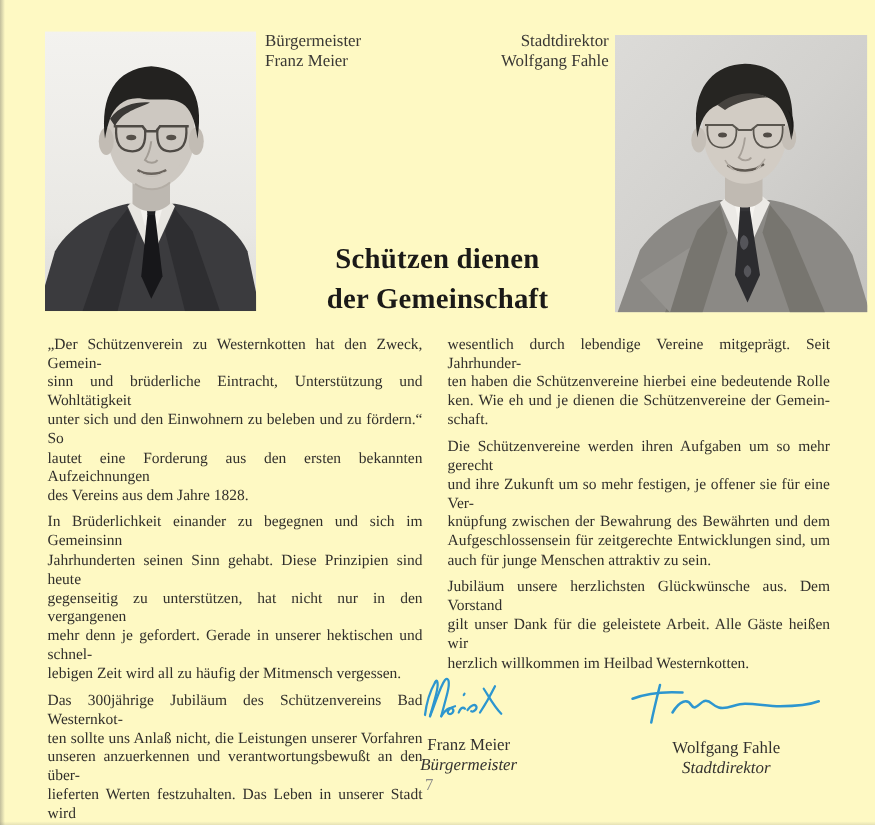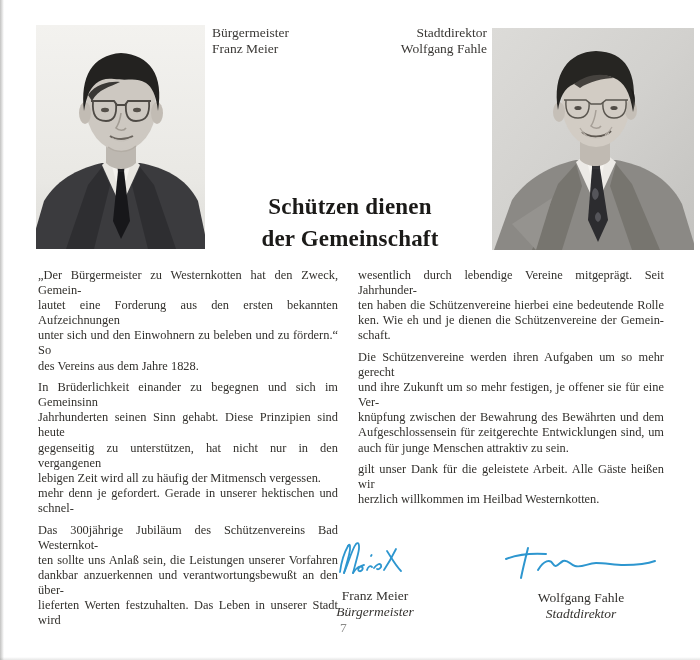--- a/index.html
+++ b/index.html
@@ -3,21 +3,21 @@
 <meta charset="utf-8">
 <style>
   html,body{margin:0;padding:0;}
   body{
     width:700px;height:660px;
     background:#e9e9e7;
     font-family:"Liberation Serif","DejaVu Serif",serif;
   }
   .page{
     position:relative;width:700px;height:660px;overflow:hidden;
-    background:#ffffff;color:#2f2d2a;
+    background:#fef9c3;color:#2f2d2a;
   }
   .scan-edge{
     position:absolute;left:0;top:0;width:4px;height:100%;
     background:linear-gradient(to right, rgba(95,95,92,.38), rgba(95,95,92,0));
   }
   .scan-edge-b{
     position:absolute;left:0;bottom:0;width:100%;height:3px;
     background:linear-gradient(to top, rgba(120,120,118,.18), rgba(120,120,118,0));
   }
   .photo{position:absolute;overflow:hidden;}
@@ -175,54 +175,56 @@
   </div>
 
   <div class="title">
     <div>Schützen dienen</div>
     <div>der Gemeinschaft</div>
   </div>
 
   <div class="columns">
     <div class="col left">
         <div class="para">
-          <div class="jline">„Der Bürgermeister zu Westernkotten hat den Zweck, Gemein-</div>
+          <div class="jline">„Der Schützenverein zu Westernkotten hat den Zweck, Gemein-</div>
+          <div class="jline">sinn und brüderliche Eintracht, Unterstützung und Wohltätigkeit</div>
+          <div class="jline">unter sich und den Einwohnern zu beleben und zu fördern.“ So</div>
           <div class="jline">lautet eine Forderung aus den ersten bekannten Aufzeichnungen</div>
-          <div class="jline">unter sich und den Einwohnern zu beleben und zu fördern.“ So</div>
           <div class="jline lastline">des Vereins aus dem Jahre 1828.</div>
         </div>
         <div class="para">
           <div class="jline">In Brüderlichkeit einander zu begegnen und sich im Gemeinsinn</div>
           <div class="jline">Jahrhunderten seinen Sinn gehabt. Diese Prinzipien sind heute</div>
           <div class="jline">gegenseitig zu unterstützen, hat nicht nur in den vergangenen</div>
+          <div class="jline">mehr denn je gefordert. Gerade in unserer hektischen und schnel-</div>
           <div class="jline lastline">lebigen Zeit wird all zu häufig der Mitmensch vergessen.</div>
-          <div class="jline">mehr denn je gefordert. Gerade in unserer hektischen und schnel-</div>
         </div>
         <div class="para">
           <div class="jline">Das 300jährige Jubiläum des Schützenvereins Bad Westernkot-</div>
-          <div class="jline">ten sollte uns Anlaß sein, die Leistungen unserer Vorfahren</div>
-          <div class="jline">dankbar anzuerkennen und verantwortungsbewußt an den über-</div>
+          <div class="jline">ten sollte uns Anlaß nicht, die Leistungen unserer Vorfahren</div>
+          <div class="jline">unseren anzuerkennen und verantwortungsbewußt an den über-</div>
           <div class="jline lastline">lieferten Werten festzuhalten. Das Leben in unserer Stadt wird</div>
         </div>
       </div>
     <div class="col right">
         <div class="para">
           <div class="jline">wesentlich durch lebendige Vereine mitgeprägt. Seit Jahrhunder-</div>
           <div class="jline">ten haben die Schützenvereine hierbei eine bedeutende Rolle</div>
           <div class="jline">ken. Wie eh und je dienen die Schützenvereine der Gemein-</div>
           <div class="jline lastline">schaft.</div>
         </div>
         <div class="para">
           <div class="jline">Die Schützenvereine werden ihren Aufgaben um so mehr gerecht</div>
           <div class="jline">und ihre Zukunft um so mehr festigen, je offener sie für eine Ver-</div>
           <div class="jline">knüpfung zwischen der Bewahrung des Bewährten und dem</div>
           <div class="jline">Aufgeschlossensein für zeitgerechte Entwicklungen sind, um</div>
           <div class="jline lastline">auch für junge Menschen attraktiv zu sein.</div>
         </div>
         <div class="para">
+          <div class="jline">Jubiläum unsere herzlichsten Glückwünsche aus. Dem Vorstand</div>
           <div class="jline">gilt unser Dank für die geleistete Arbeit. Alle Gäste heißen wir</div>
           <div class="jline lastline">herzlich willkommen im Heilbad Westernkotten.</div>
         </div>
       </div>
   </div>
 
   <div class="sig sig-left" style="color: rgb(45, 150, 207);">
     <svg viewBox="0 0 70 40">
       <g fill="none" stroke="currentColor" stroke-width="1.8" stroke-linecap="round">
         <path d="M4,32 C5,24 8,13 12,6"></path>

